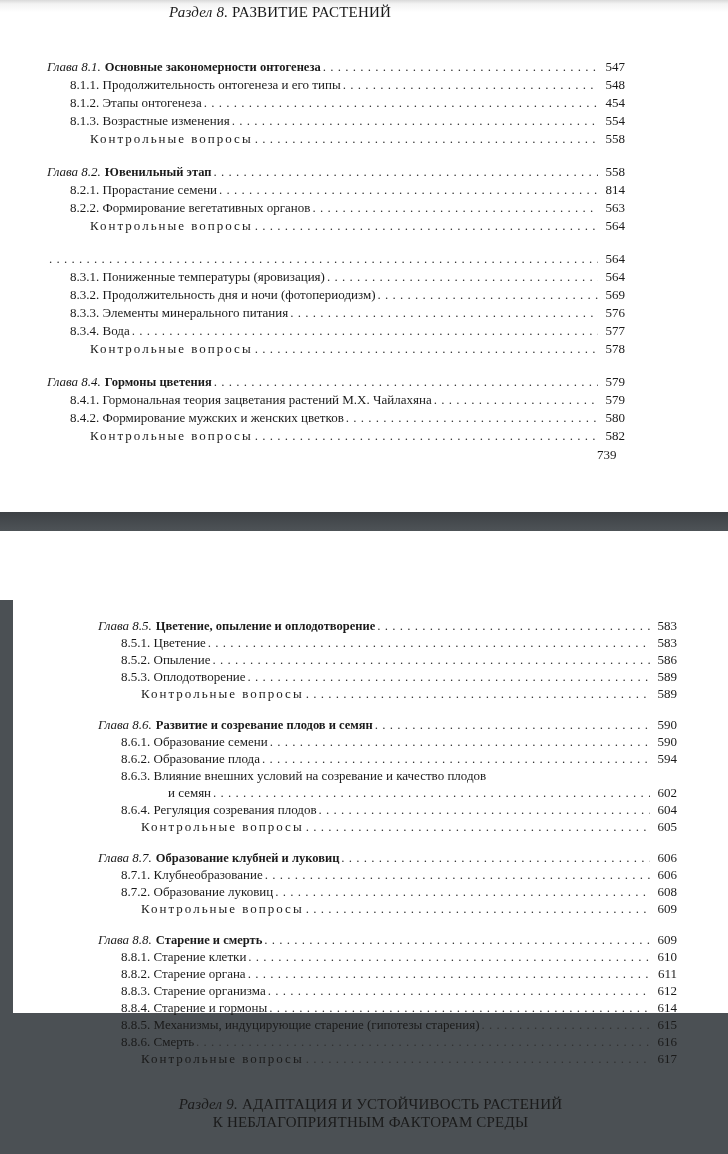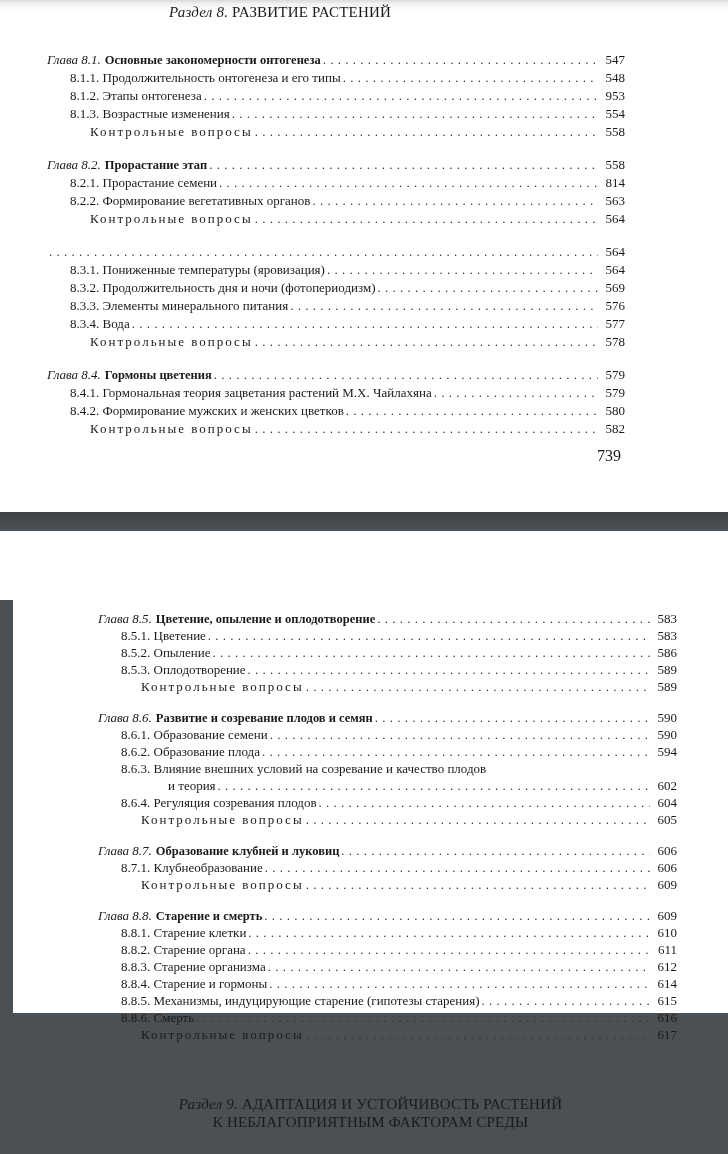--- a/index.html
+++ b/index.html
@@ -10,36 +10,36 @@
     color: #1a1a1a;
   }
   .page { position: absolute; background: #fff; }
   #page1 { left: 0; top: 0; width: 728px; height: 600px;
     background: linear-gradient(to bottom, #d9d9d9 0px, #f3f3f3 4px, #fff 12px, #fff 100%); }
   #page2 { left: 13px; top: 531px; width: 715px; height: 482px; }
   .gap { position: absolute; left: 0; top: 512px; width: 728px; height: 19px;
     background: linear-gradient(to bottom, #3d4145, #4e5357); }
   .sect-title { position: absolute; text-align: center; font-size: 15px; letter-spacing: 0.2px; }
   .sect-title .it { font-style: italic; }
-  .toc { position: absolute; }
+  .toc { position: absolute; margin-top: 7px; }
   .row { position: relative; display: flex; align-items: baseline; white-space: nowrap; font-size: 13px; line-height: 18px; height: 18px; }
   .row .lbl { flex: 0 0 auto; }
   .row .dots { flex: 1 1 auto; overflow: hidden; margin: 0 3px 0 2px; letter-spacing: 3.2px; color: #333; }
   .row .dots::before { content: ". . . . . . . . . . . . . . . . . . . . . . . . . . . . . . . . . . . . . . . . . . . . . . . . . . . . . . . . . . . . . . . . . . . . . . . . . . . . . . . . . . . . . . . . ."; letter-spacing: 0; word-spacing: 1px; }
   .row .pg { flex: 0 0 auto; width: 24px; text-align: right; }
   .ch .prefix { font-style: italic; margin-right: 4px; }
   .ch .name { font-weight: bold; font-size: 12.5px; }
   .sub { padding-left: 23px; }
   .ctrl { padding-left: 43px; }
   .ctrl .lbl { letter-spacing: 2px; }
   .cont { padding-left: 70px; }
   .block { margin-bottom: 15px; }
   #toc2 .row { font-size: 13px; line-height: 17px; height: 17px; }
   #toc2 .block { margin-bottom: 14px; }
-  .folio { position: absolute; font-size: 16px; }
+  .folio { position: absolute; font-size: 13px; }
 </style>
 </head>
 <body>
 
 <div class="page" id="page1">
   <div class="sect-title" style="left:0;width:560px;top:4px;">
     <span class="it">Раздел 8.</span>
     <span>РАЗВИТИЕ РАСТЕНИЙ</span>
   </div>
   <div class="toc" id="toc1" style="left:47px;top:51px;width:578px;">
@@ -50,36 +50,36 @@
           <span class="pg">547</span>
         </div>
         <div class="row sub">
           <span class="lbl">8.1.1. Продолжительность онтогенеза и его типы</span>
           <span class="dots"></span>
           <span class="pg">548</span>
         </div>
         <div class="row sub">
           <span class="lbl">8.1.2. Этапы онтогенеза</span>
           <span class="dots"></span>
-          <span class="pg">953</span>
+          <span class="pg">454</span>
         </div>
         <div class="row sub">
           <span class="lbl">8.1.3. Возрастные изменения</span>
           <span class="dots"></span>
           <span class="pg">554</span>
         </div>
         <div class="row ctrl">
           <span class="lbl">Контрольные вопросы</span>
           <span class="dots"></span>
           <span class="pg">558</span>
         </div>
       </div>
       <div class="block">
         <div class="row ch">
-          <span class="lbl"><span class="prefix">Глава 8.2.</span><span class="name">Прорастание этап</span></span>
+          <span class="lbl"><span class="prefix">Глава 8.2.</span><span class="name">Ювенильный этап</span></span>
           <span class="dots"></span>
           <span class="pg">558</span>
         </div>
         <div class="row sub">
           <span class="lbl">8.2.1. Прорастание семени</span>
           <span class="dots"></span>
           <span class="pg">814</span>
         </div>
         <div class="row sub">
           <span class="lbl">8.2.2. Формирование вегетативных органов</span>
@@ -193,21 +193,21 @@
         </div>
         <div class="row sub">
           <span class="lbl">8.6.2. Образование плода</span>
           <span class="dots"></span>
           <span class="pg">594</span>
         </div>
         <div class="row sub">
           <span class="lbl">8.6.3. Влияние внешних условий на созревание и качество плодов</span>
         </div>
         <div class="row cont">
-          <span class="lbl">и теория</span>
+          <span class="lbl">и семян</span>
           <span class="dots"></span>
           <span class="pg">602</span>
         </div>
         <div class="row sub">
           <span class="lbl">8.6.4. Регуляция созревания плодов</span>
           <span class="dots"></span>
           <span class="pg">604</span>
         </div>
         <div class="row ctrl">
           <span class="lbl">Контрольные вопросы</span>
@@ -218,20 +218,25 @@
       <div class="block">
         <div class="row ch">
           <span class="lbl"><span class="prefix">Глава 8.7.</span><span class="name">Образование клубней и луковиц</span></span>
           <span class="dots"></span>
           <span class="pg">606</span>
         </div>
         <div class="row sub">
           <span class="lbl">8.7.1. Клубнеобразование</span>
           <span class="dots"></span>
           <span class="pg">606</span>
+        </div>
+        <div class="row sub">
+          <span class="lbl">8.7.2. Образование луковиц</span>
+          <span class="dots"></span>
+          <span class="pg">608</span>
         </div>
         <div class="row ctrl">
           <span class="lbl">Контрольные вопросы</span>
           <span class="dots"></span>
           <span class="pg">609</span>
         </div>
       </div>
       <div class="block">
         <div class="row ch">
           <span class="lbl"><span class="prefix">Глава 8.8.</span><span class="name">Старение и смерть</span></span>

